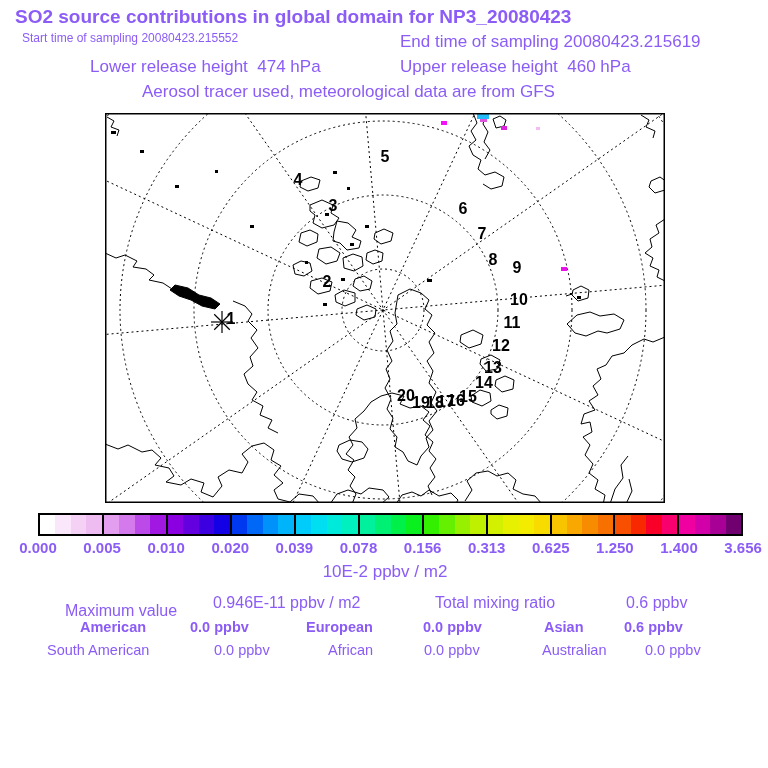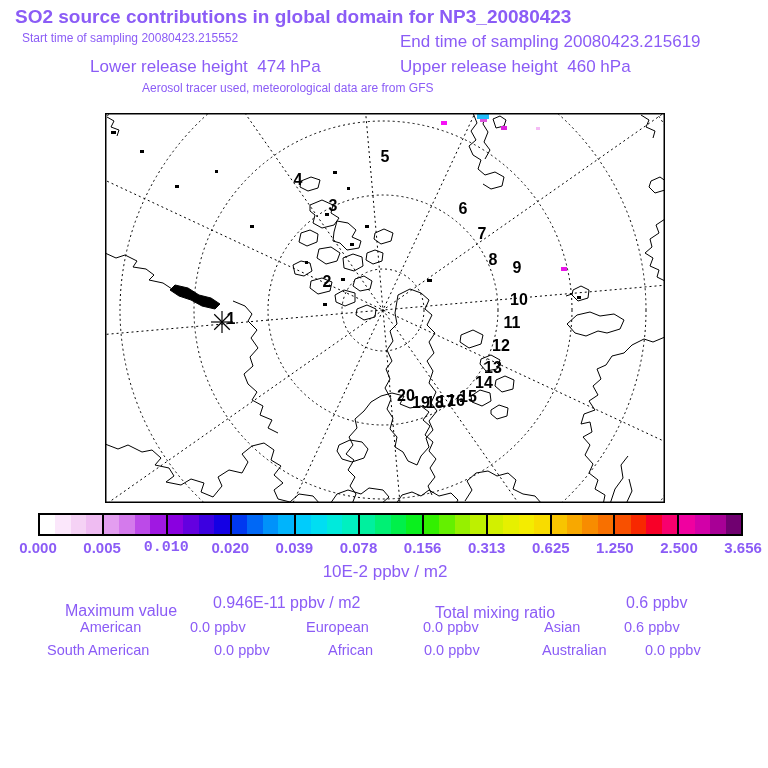--- a/index.html
+++ b/index.html
@@ -4,35 +4,35 @@
 <style>
   html,body{margin:0;padding:0;background:#fff;}
   .page{position:relative;width:768px;height:768px;background:#ffffff;
         font-family:"Liberation Sans",sans-serif;color:#8b5cf6;overflow:hidden;}
   .abs{position:absolute;white-space:pre;line-height:1.15;}
   .title{left:15px;top:6px;font-size:19px;font-weight:bold;}
   .h-start{left:22px;top:32px;font-size:12px;}
   .h-end{left:400px;top:32px;font-size:17px;text-align:center;}
   .h-lower{left:90px;top:57px;font-size:17px;}
   .h-upper{left:400px;top:57px;font-size:17px;}
-  .h-tracer{left:142px;top:82px;font-size:12px;}
+  .h-tracer{left:142px;top:82px;font-size:17px;}
   .map-wrap{position:absolute;left:105px;top:113px;width:560px;height:390px;}
   .map-wrap svg{display:block;}
   .map-wrap text{font:bold 16px "Liberation Sans",sans-serif;text-anchor:middle;fill:#000;}
   .cbar{position:absolute;left:38px;top:513px;width:705px;height:23px;
         border:2px solid #000;box-sizing:border-box;display:flex;}
   .cbcell{flex:1;height:100%;}
   .cbcell.major{border-left:2px solid #000;box-sizing:border-box;}
   .cbticks{position:absolute;left:0;top:539px;width:768px;height:18px;}
   .cbtick{position:absolute;transform:translateX(-50%);font-size:15px;font-weight:bold;white-space:pre;}
   .cbunit{left:385px;top:562px;transform:translateX(-50%);font-size:17px;}
   .s-line1{top:594px;font-size:16px;}
   .s-line23{font-size:14.5px;}
-  .x65{left:65px;margin-top:8px;} .x213{left:213px;} .x435{left:435px;margin-top:10px;} .x626{left:626px;}
-  .r2{top:619px;} .r3{top:642px;}
+  .x65{left:65px;margin-top:8px;} .x213{left:213px;} .x435{left:435px;} .x626{left:626px;}
+  .r2{top:619px;font-weight:bold;} .r3{top:642px;}
   .x80{left:80px;} .x190{left:190px;} .x306{left:306px;} .x423{left:423px;} .x544{left:544px;} .x624{left:624px;}
   .x47{left:47px;} .x214{left:214px;} .x328{left:328px;} .x424{left:424px;} .x542{left:542px;} .x645{left:645px;}
 </style>
 </head>
 <body>
 
 <div class="page">
 
   <div class="abs title">SO2 source contributions in global domain for NP3_20080423</div>
   <div class="abs h-start">Start time of sampling 20080423.215552</div>
@@ -172,29 +172,29 @@
       <div class="cbcell" style="background: rgb(248, 0, 40);"></div>
       <div class="cbcell" style="background: rgb(248, 0, 110);"></div>
       <div class="cbcell major" style="background: rgb(240, 0, 160);"></div>
       <div class="cbcell" style="background: rgb(210, 0, 168);"></div>
       <div class="cbcell" style="background: rgb(168, 0, 150);"></div>
       <div class="cbcell" style="background: rgb(112, 0, 112);"></div>
     </div>
   <div class="cbticks" id="cbticks">
       <span class="cbtick" style="left: 38px; text-align: right;">0.000</span>
       <span class="cbtick" style="left: 102.1px;">0.005</span>
-      <span class="cbtick" style="left: 166.2px; font-family: Liberation Mono, monospace;">0.010</span>
+      <span class="cbtick" style="left: 166.2px;">0.010</span>
       <span class="cbtick" style="left: 230.3px;">0.020</span>
       <span class="cbtick" style="left: 294.4px;">0.039</span>
       <span class="cbtick" style="left: 358.5px;">0.078</span>
       <span class="cbtick" style="left: 422.6px;">0.156</span>
       <span class="cbtick" style="left: 486.7px;">0.313</span>
       <span class="cbtick" style="left: 550.8px;">0.625</span>
       <span class="cbtick" style="left: 614.9px;">1.250</span>
-      <span class="cbtick" style="left: 679px;">2.500</span>
+      <span class="cbtick" style="left: 679px;">1.400</span>
       <span class="cbtick" style="left: 743.1px;">3.656</span>
     </div>
   <div class="abs cbunit">10E-2 ppbv / m2</div>
 
   <div class="abs s-line1 x65">Maximum value</div>
   <div class="abs s-line1 x213">0.946E-11 ppbv / m2</div>
   <div class="abs s-line1 x435">Total mixing ratio</div>
   <div class="abs s-line1 x626">0.6 ppbv</div>
 
   <div class="abs s-line23 r2 x80">American</div>

